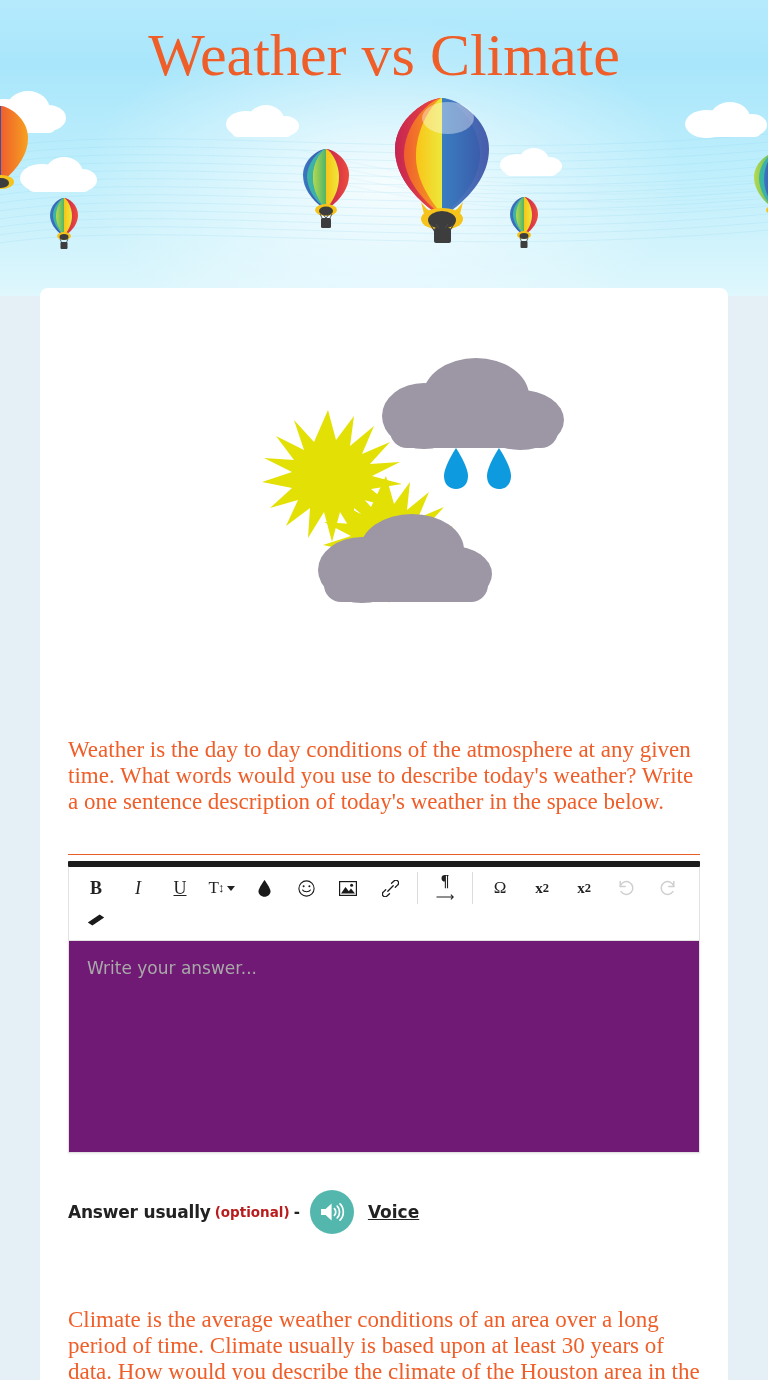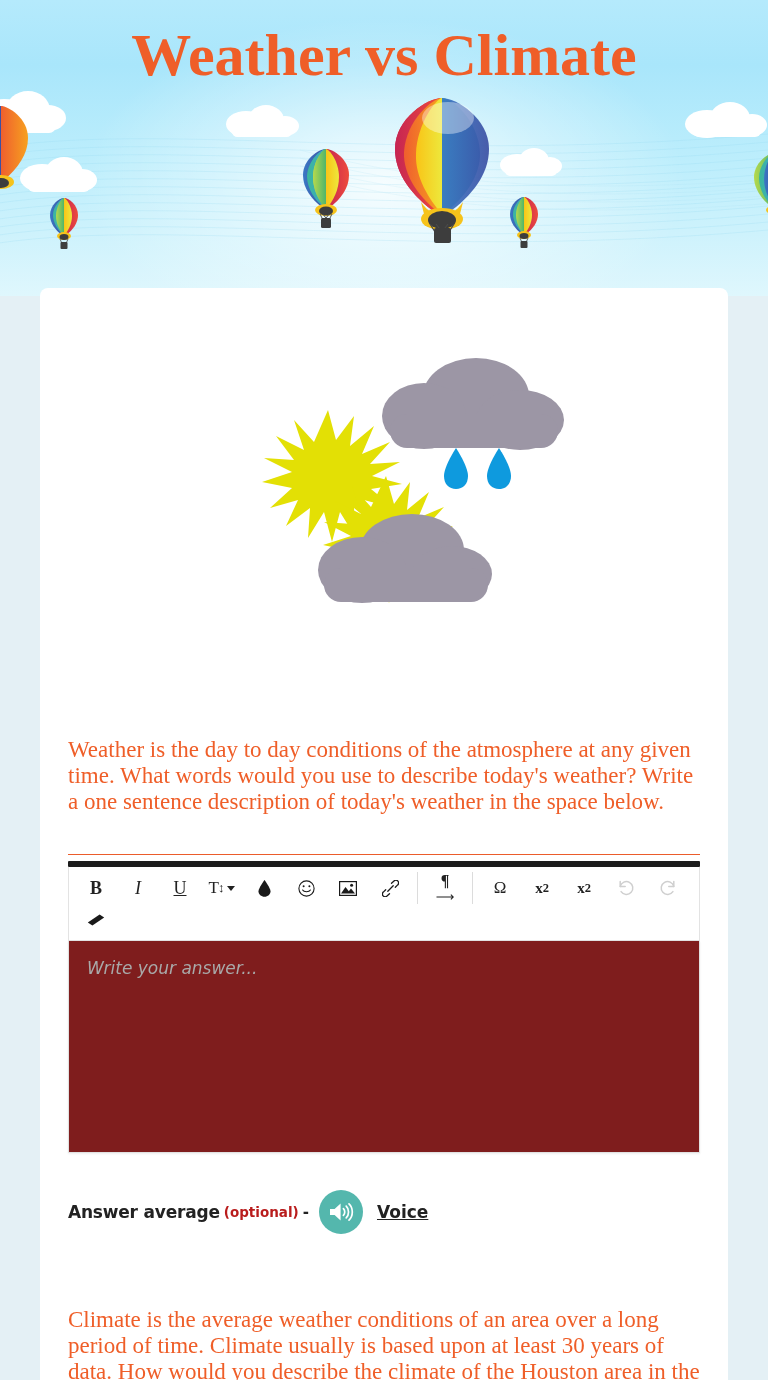--- a/index.html
+++ b/index.html
@@ -38,21 +38,21 @@
   .title {
     position: absolute;
     left: 0; top: 20px;
     width: 768px;
     text-align: center;
     font-family: "Liberation Serif", "DejaVu Serif", serif;
     font-size: 60px;
     line-height: 70px;
     color: #ef5e28;
     letter-spacing: 0px;
-    font-weight: 700;
+    font-weight: 400;
     z-index: 6;
   }
 
   
   .card {
     position: absolute;
     left: 40px;
     top: 264px;
     width: 688px;
     min-height: 1116px;
@@ -145,25 +145,24 @@
   .tb-sub, .tb-sup { font-family: "Liberation Serif", serif; font-size: 15px; font-weight: bold; }
   .tb-omega  { font-family: "Liberation Serif", serif; font-size: 17px; }
   .tb-para   { font-family: "Liberation Serif", serif; font-size: 16px; font-weight: bold; }
   .tb-undo, .tb-redo { font-size: 19px; }
 
   .tb-row2 { flex: 1 0 100%; display: flex; align-items: center; height: 32px; }
 
   .answer-area {
     border: 1px solid #e1e1e1;
     border-top: none;
-    background: #7f1d1d;
+    background: #701a75;
     height: 212px;
     padding: 16px 18px;
     box-shadow: 0 1px 2px rgba(0,0,0,0.07);
-    font-style: italic;
   }
   .answer-placeholder {
     color: #a9a9a9;
     font-size: 17px;
     font-family: "DejaVu Sans", sans-serif;
     line-height: 22px;
   }
 
   
   .recorder {
@@ -553,21 +552,21 @@
         </button>
       </div>
     </div>
 
     <div class="answer-area">
       <div class="answer-placeholder">Write your answer...</div>
     </div>
   </div>
 
   <div class="recorder">
-    <span class="rec-label">Answer average</span>
+    <span class="rec-label">Answer usually</span>
     <span class="rec-optional">(optional)</span>
     <span class="rec-dash">-</span>
 
     <span class="rec-icon">
       <svg width="26" height="22" viewBox="0 0 26 22">
         <path fill="#ffffff" d="M2,8 L6.6,8 L12.6,2.6 L12.6,19.4 L6.6,14 L2,14 Z"></path>
         <g fill="none" stroke="#ffffff" stroke-width="1.7" stroke-linecap="round">
           <path d="M15.4,7.6 C17.2,9.4 17.2,12.6 15.4,14.4"></path>
           <path d="M18.2,5.2 C21.3,8.2 21.3,13.8 18.2,16.8"></path>
           <path d="M21,2.9 C25.4,7.2 25.4,14.8 21,19.1"></path>

